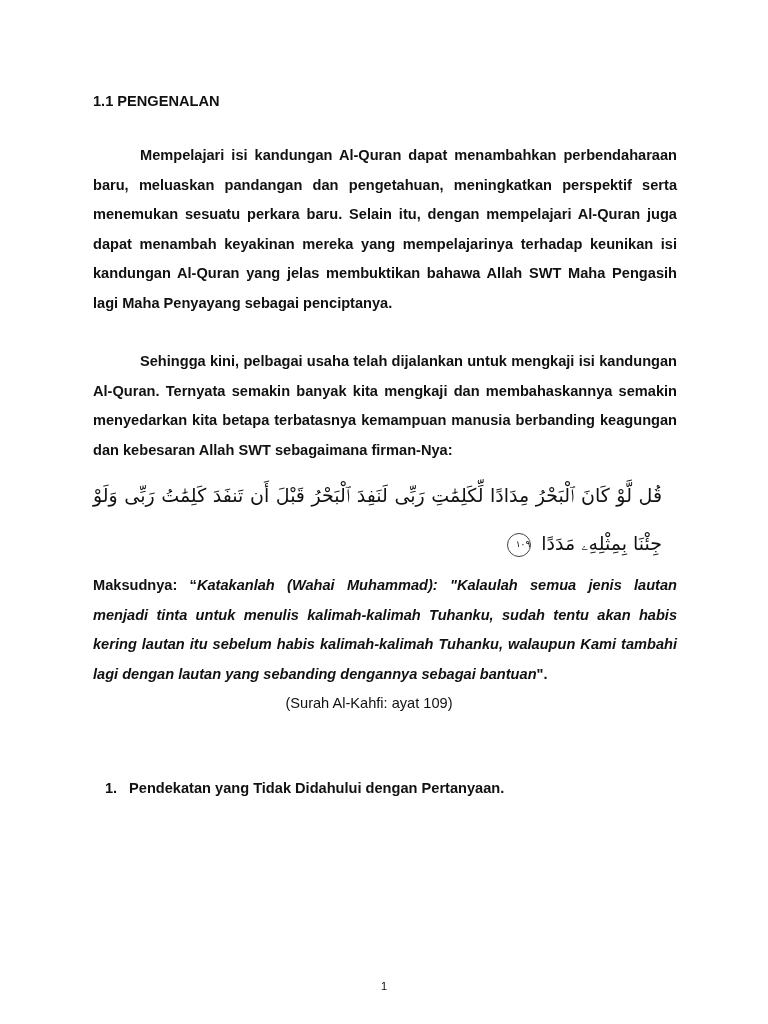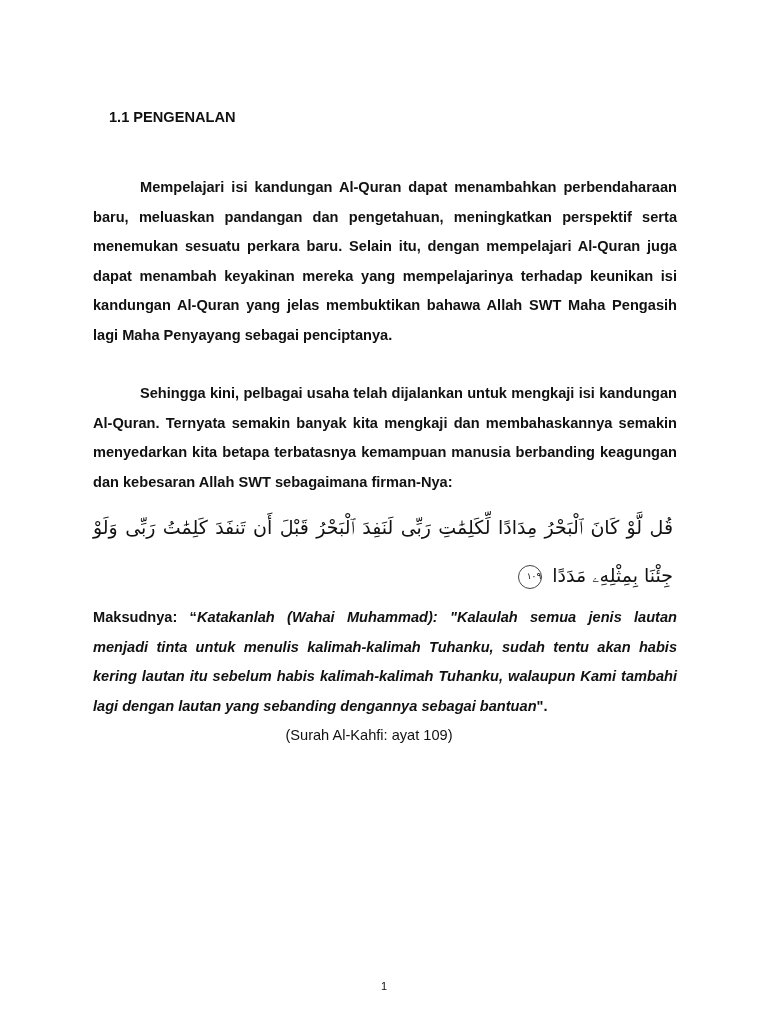--- a/index.html
+++ b/index.html
@@ -1,26 +1,26 @@
 <!DOCTYPE html>
 <html><head>
 <meta charset="utf-8">
 <style>
   html, body { margin: 0; padding: 0; background: #ffffff; }
   body { width: 768px; height: 1024px; position: relative; overflow: hidden;
          font-family: "Liberation Sans", "DejaVu Sans", sans-serif; color: #111; }
   .page { position: absolute; left: 0; top: 0; width: 768px; height: 1024px; background: #fff; }
   .content { position: absolute; left: 93px; top: 90px; width: 584px; font-size: 14.6px; }
-  .heading { font-weight: bold; font-size: 14.6px; margin: 16px; line-height: 22px; }
+  .heading { font-weight: bold; font-size: 14.6px; margin: 0; line-height: 22px; }
   .para { margin: 0; line-height: 29.5px; text-align: justify; text-indent: 47px; font-weight: bold; }
   .para.noindent { text-indent: 0; }
   .gap-a { height: 29px; }
   .gap-b { height: 29px; }
   .arabic { direction: rtl; text-align: justify; text-align-last: right; font-family: "DejaVu Sans", sans-serif;
-            font-size: 19px; line-height: 48px; margin: 6px 4px 0 0; }
+            font-size: 19px; line-height: 48px; margin: 6px 15px 0 0; }
   .ayah-mark { display: inline-block; width: 22px; height: 22px; border: 1.5px solid #444; border-radius: 50%;
                font-size: 9px; line-height: 20px; text-align: center; vertical-align: middle; margin-right: 4px; direction: ltr;}
   .ital { font-style: italic; }
   .ref { text-align: center; margin: 0; line-height: 29.5px; padding-right: 32px; }
   .list-item { margin: 0; font-weight: bold; line-height: 22px; padding-left: 12px; }
   .list-item .num { display: inline-block; width: 20px; }
   .page-num { position: absolute; left: 0; width: 768px; top: 980px; text-align: center; font-size: 11px; }
 </style>
 </head>
 <body>
@@ -33,16 +33,17 @@
     <div class="gap-b"></div>
     <p class="para">Sehingga kini, pelbagai usaha telah dijalankan untuk mengkaji isi kandungan Al-Quran. Ternyata semakin banyak kita mengkaji dan membahaskannya semakin menyedarkan kita betapa terbatasnya kemampuan manusia berbanding keagungan dan kebesaran Allah SWT sebagaimana firman-Nya:</p>
 
     <p class="arabic"><span>قُل لَّوْ كَانَ ٱلْبَحْرُ مِدَادًا لِّكَلِمَٰتِ رَبِّى لَنَفِدَ ٱلْبَحْرُ قَبْلَ أَن تَنفَدَ كَلِمَٰتُ رَبِّى وَلَوْ جِئْنَا بِمِثْلِهِۦ مَدَدًا</span> <span class="ayah-mark">١٠٩</span></p>
 
     <p class="para noindent" style="margin-top:4px;"><span>Maksudnya: “</span><span class="ital">Katakanlah (Wahai Muhammad): "Kalaulah semua jenis lautan menjadi tinta untuk menulis kalimah-kalimah Tuhanku, sudah tentu akan habis kering lautan itu sebelum habis kalimah-kalimah Tuhanku, walaupun Kami tambahi lagi dengan lautan yang sebanding dengannya sebagai bantuan</span><span>".</span></p>
     <p class="ref">(Surah Al-Kahfi: ayat 109)</p>
 
     <div class="gap-b"></div>
     <div class="gap-b"></div>
+    <p class="list-item"><span class="num">1.</span> <span>Pendekatan yang Tidak Didahului dengan Pertanyaan.</span></p>
     <div class="gap-b"></div>
   </div>
   <div class="page-num">1</div>
 </div>
 
 </body></html>

